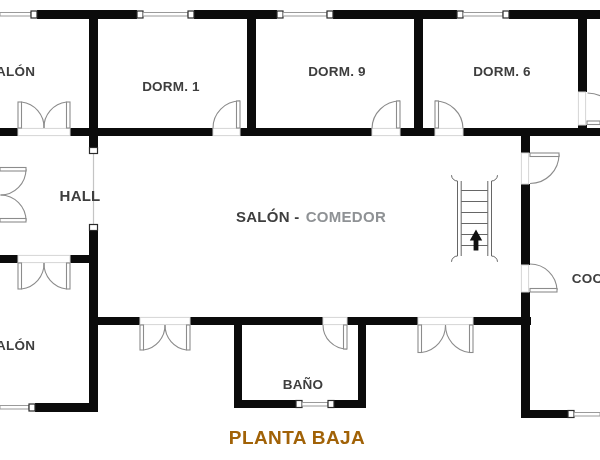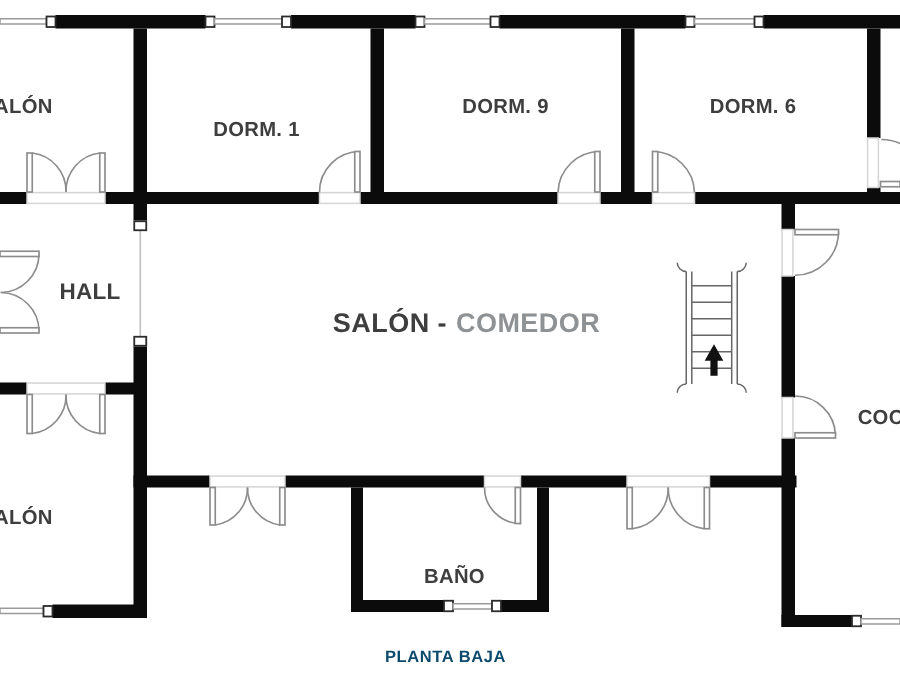--- a/index.html
+++ b/index.html
@@ -2,23 +2,23 @@
 <html><head>
 <meta charset="utf-8">
 <style>
   html,body{margin:0;padding:0;background:#fff;}
   #plan{position:relative;width:600px;height:460px;background:#fff;overflow:hidden;
         font-family:"Liberation Sans","DejaVu Sans",sans-serif;}
   #drawing{position:absolute;left:0;top:0;}
   .lbl{position:absolute;transform:translate(-50%,-50%);white-space:nowrap;
        font-weight:bold;font-size:13.5px;color:#3e3e3e;letter-spacing:.2px;}
   .lbl-hall{font-size:15px;}
-  .lbl-sc{font-size:18px;letter-spacing:.3px;}
+  .lbl-sc{font-size:15px;letter-spacing:.3px;}
   .lbl-sc .part-b{color:#8f9295;margin-left:6px;}
-  .lbl-title{font-size:11px;letter-spacing:.4px;color:#0c4a6e;}
+  .lbl-title{font-size:19px;letter-spacing:.4px;color:#a16207;}
 </style>
 </head>
 <body>
 
 <div id="plan">
 
 <svg id="drawing" width="600" height="460" viewBox="0 0 600 460">
 
   <g fill="#0b0b0b" stroke="none">
 
@@ -193,19 +193,19 @@
     <line x1="461.2" y1="234.5" x2="487.8" y2="234.5"></line>
     <line x1="461.2" y1="245.5" x2="487.8" y2="245.5"></line>
     <polygon stroke="none" fill="#111" points="476,229.5 469.8,240.5 473.6,240.5 473.6,250.5 478.4,250.5 478.4,240.5 482.2,240.5"></polygon>
   </g>
 </svg>
 
   <div class="lbl" style="left:11px;top:71px;">SALÓN</div>
   <div class="lbl" style="left:171px;top:70px;margin-top:16px;">DORM. 1</div>
   <div class="lbl" style="left:337px;top:71px;">DORM. 9</div>
   <div class="lbl" style="left:502px;top:71px;">DORM. 6</div>
-  <div class="lbl lbl-hall" style="left:40px;top:195px;padding-left:40px;">HALL</div>
+  <div class="lbl lbl-hall" style="left:60px;top:195px;padding-left:40px;">HALL</div>
   <div class="lbl lbl-sc" style="left:311px;top:216px;"><span class="part-a">SALÓN -</span><span class="part-b">COMEDOR</span></div>
   <div class="lbl" style="left:599px;top:278px;">COCINA</div>
   <div class="lbl" style="left:11px;top:345px;">SALÓN</div>
   <div class="lbl" style="left:303px;top:384px;">BAÑO</div>
   <div class="lbl lbl-title" style="left:297px;top:438px;">PLANTA BAJA</div>
 </div>
 
 </body></html>

